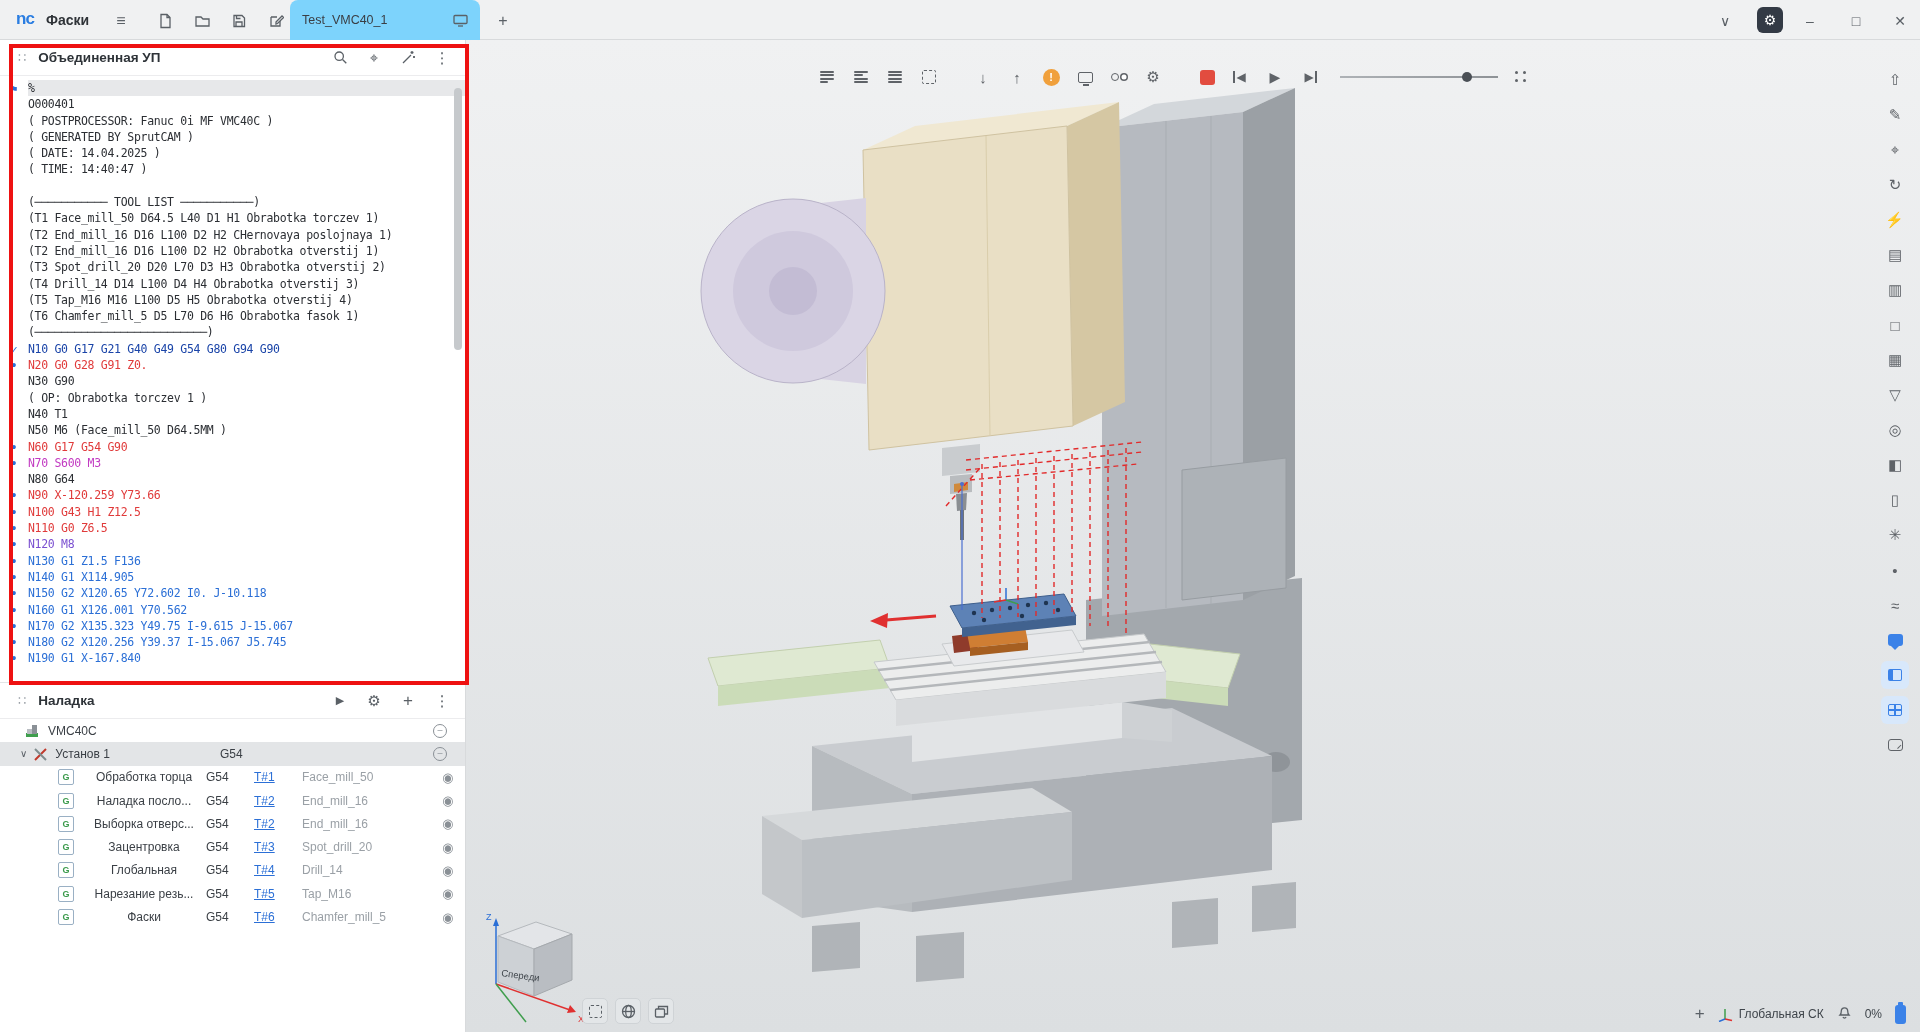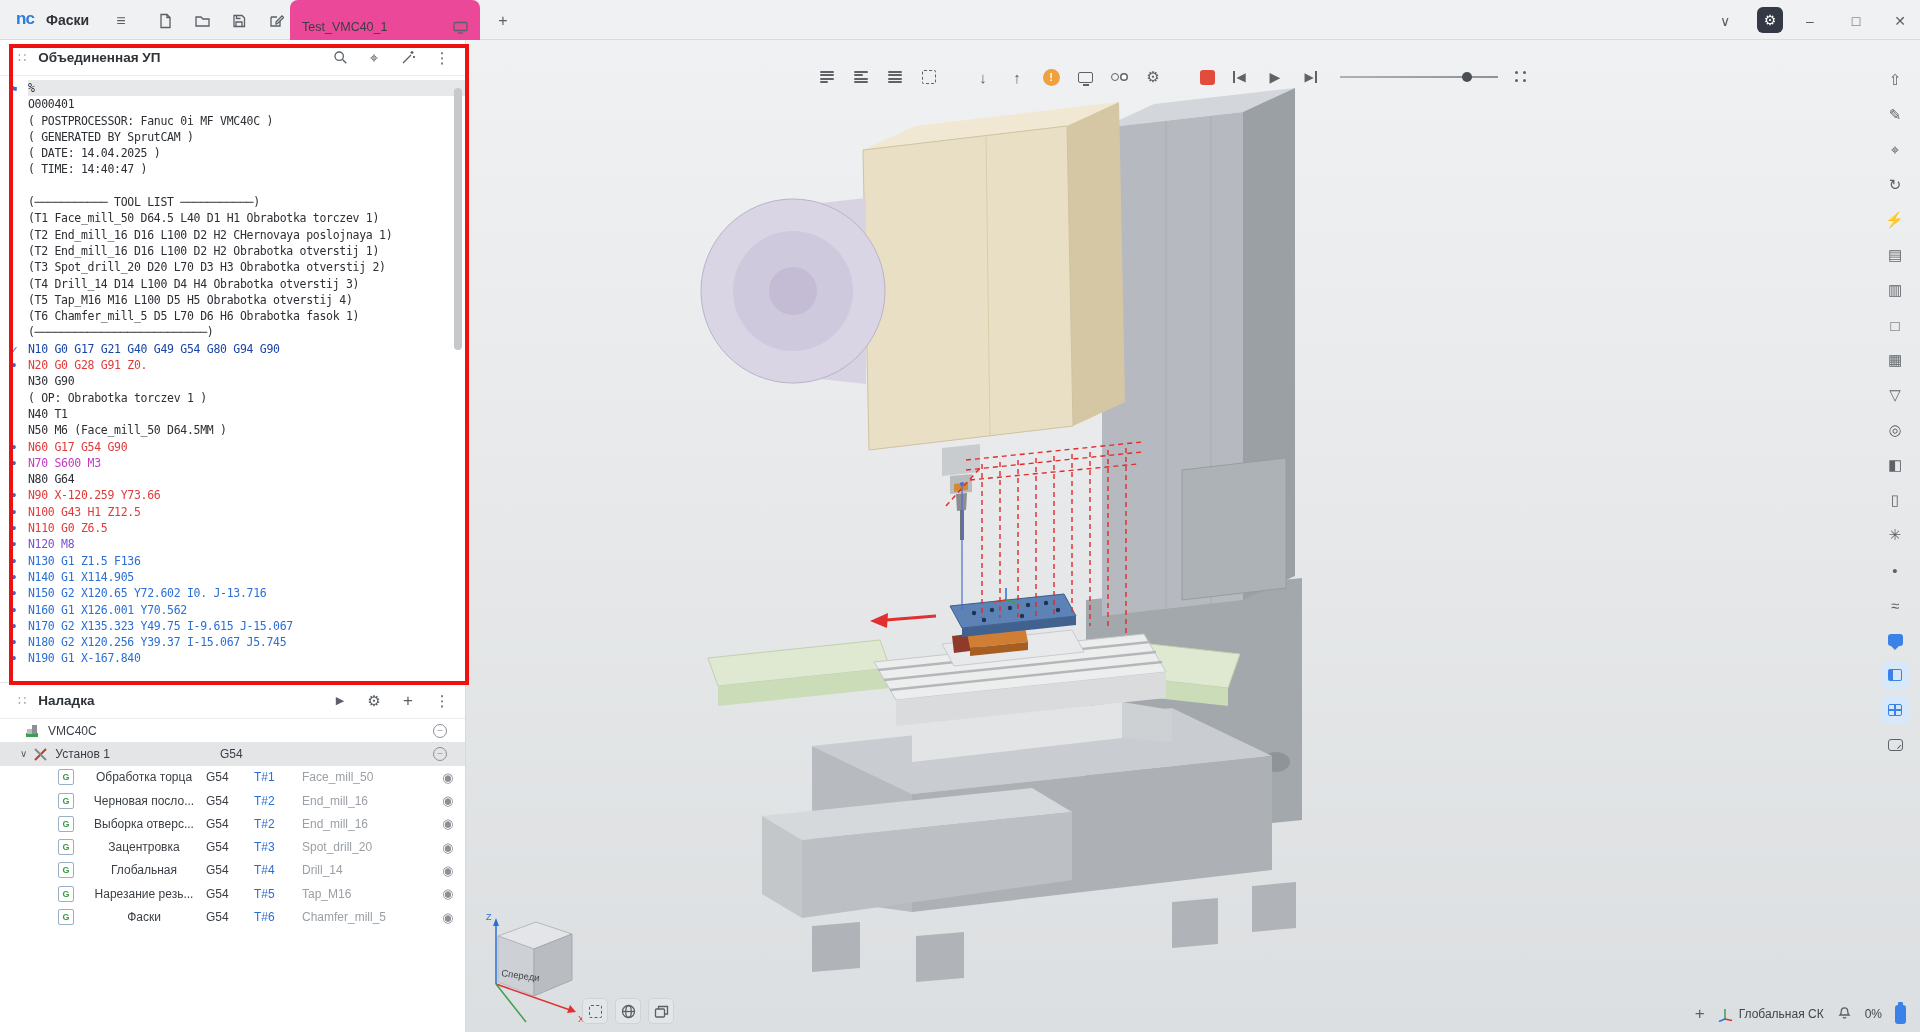--- a/index.html
+++ b/index.html
@@ -7,22 +7,22 @@
               font-family:"Liberation Sans", sans-serif; color:#33373c; }
   .app { position:relative; width:1920px; height:1032px; }
 
   
   .titlebar { position:absolute; left:0; top:0; width:1920px; height:40px;
               background:#f0f1f2; border-bottom:1px solid #d8dadc; display:flex; align-items:center; }
   .logo { position:absolute; left:16px; top:9px; font-weight:bold; font-size:17px; color:#2a7de1; letter-spacing:-1px; }
   .appname { position:absolute; left:46px; top:12px; font-weight:bold; font-size:14px; color:#2f3338; }
   .tb-ic { position:absolute; top:8px; width:26px; height:26px; display:flex; align-items:center; justify-content:center;
            color:#5a6066; font-size:16px; border-radius:5px; }
-  .tab { position:absolute; left:290px; top:0; width:190px; height:40px; background:#ec4899;
-         border-radius:8px 8px 0 0; display:flex; align-items:flex-end; padding:6px 12px; gap:8px; }
+  .tab { position:absolute; left:290px; top:0; width:190px; height:40px; background:#7dd3fc;
+         border-radius:8px 8px 0 0; display:flex; align-items:center; padding:0 12px; gap:8px; }
   .tab-label { font-size:12.5px; color:#3a3e44; flex:1; }
   .winbtn { position:absolute; top:8px; width:26px; height:26px; display:flex; align-items:center; justify-content:center;
             color:#5a6066; font-size:14px; }
   .gearbtn { position:absolute; left:1757px; top:7px; width:26px; height:26px; background:#333a45; border-radius:6px;
              color:#fff; font-size:14px; display:flex; align-items:center; justify-content:center; }
   svg.lineic { stroke:#5a6066; fill:none; stroke-width:1.3; }
 
   
   .leftcol { position:absolute; left:0; top:40px; width:466px; height:992px; background:#ffffff;
              border-right:1px solid #d8dadc; }
@@ -50,21 +50,21 @@
   .tree-row { height:23.3px; display:flex; align-items:center; font-size:12px; color:#3a3f45; }
   .tree-row.selected { background:#e3e5e7; }
   .mrow { padding-left:24px; gap:8px; }
   .srow { padding-left:20px; gap:6px; }
   .chev { color:#5a6066; font-size:10px; }
   .op-row { padding-left:58px; gap:0; }
   .op-icon { width:16px; height:16px; border:1px solid #9ab0c4; border-radius:2px; background:#fff; margin-right:8px;
              font-size:9px; font-weight:bold; color:#3a9a4a; display:flex; align-items:center; justify-content:center; flex:none; }
   .op-name { width:124px; flex:none; white-space:nowrap; overflow:hidden;text-align:center; }
   .op-cs { width:48px; flex:none; }
-  .op-tno { width:48px; flex:none; color:#2b6fd6; }
+  .op-tno { width:48px; flex:none; color:#2b6fd6;text-decoration:underline; }
   .op-tool { flex:1; color:#9aa0a6; white-space:nowrap; }
   .op-target { width:34px; text-align:center; color:#8a9096; font-size:13px; flex:none; }
   .circ-minus { width:14px; height:14px; border:1.3px solid #8a9096; border-radius:50%; color:#8a9096;
                 font-size:9px; line-height:11px; text-align:center; margin-left:auto; margin-right:18px; flex:none; }
   .s-cs { margin-left:104px; }
 
   
   .viewport { position:absolute; left:466px; top:40px; width:1454px; height:992px;
               background:linear-gradient(#f0f1f2, #dcdfe1); overflow:hidden; }
   .machine-svg { position:absolute; left:0; top:0; }
@@ -347,21 +347,21 @@
               <span class="txt c-bl">N130 G1 Z1.5 F136</span>
             </div>
 
             <div class="code-line">
               <span class="gutter"><span class="mk mk-dot"></span></span>
               <span class="txt c-bl">N140 G1 X114.905</span>
             </div>
 
             <div class="code-line">
               <span class="gutter"><span class="mk mk-dot"></span></span>
-              <span class="txt c-bl">N150 G2 X120.65 Y72.602 I0. J-13.716</span>
+              <span class="txt c-bl">N150 G2 X120.65 Y72.602 I0. J-10.118</span>
             </div>
 
             <div class="code-line">
               <span class="gutter"><span class="mk mk-dot"></span></span>
               <span class="txt c-bl">N160 G1 X126.001 Y70.562</span>
             </div>
 
             <div class="code-line">
               <span class="gutter"><span class="mk mk-dot"></span></span>
               <span class="txt c-bl">N170 G2 X135.323 Y49.75 I-9.615 J-15.067</span>
@@ -418,21 +418,21 @@
             <span class="op-icon">G</span>
             <span class="op-name">Обработка торца</span>
             <span class="op-cs">G54</span>
             <span class="op-tno">T#1</span>
             <span class="op-tool">Face_mill_50</span>
             <span class="op-target">◉</span>
           </div>
 
           <div class="tree-row op-row">
             <span class="op-icon">G</span>
-            <span class="op-name">Черновая посло...</span>
+            <span class="op-name">Наладка посло...</span>
             <span class="op-cs">G54</span>
             <span class="op-tno">T#2</span>
             <span class="op-tool">End_mill_16</span>
             <span class="op-target">◉</span>
           </div>
 
           <div class="tree-row op-row">
             <span class="op-icon">G</span>
             <span class="op-name">Выборка отверс...</span>
             <span class="op-cs">G54</span>

